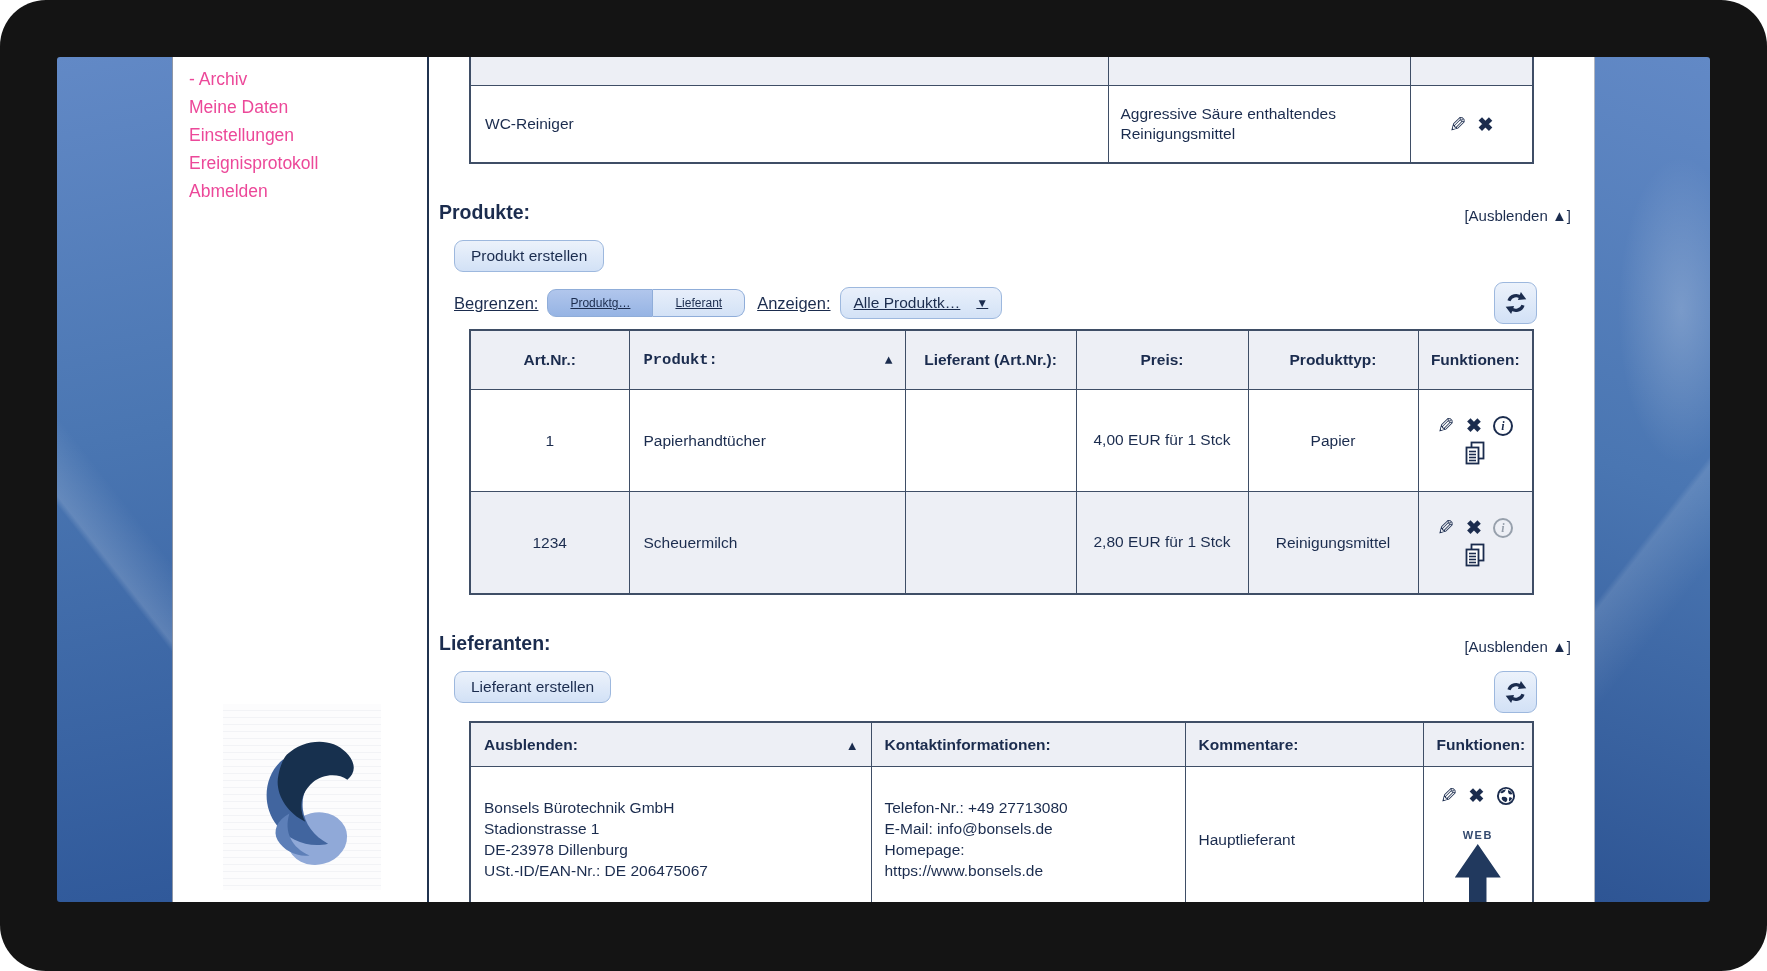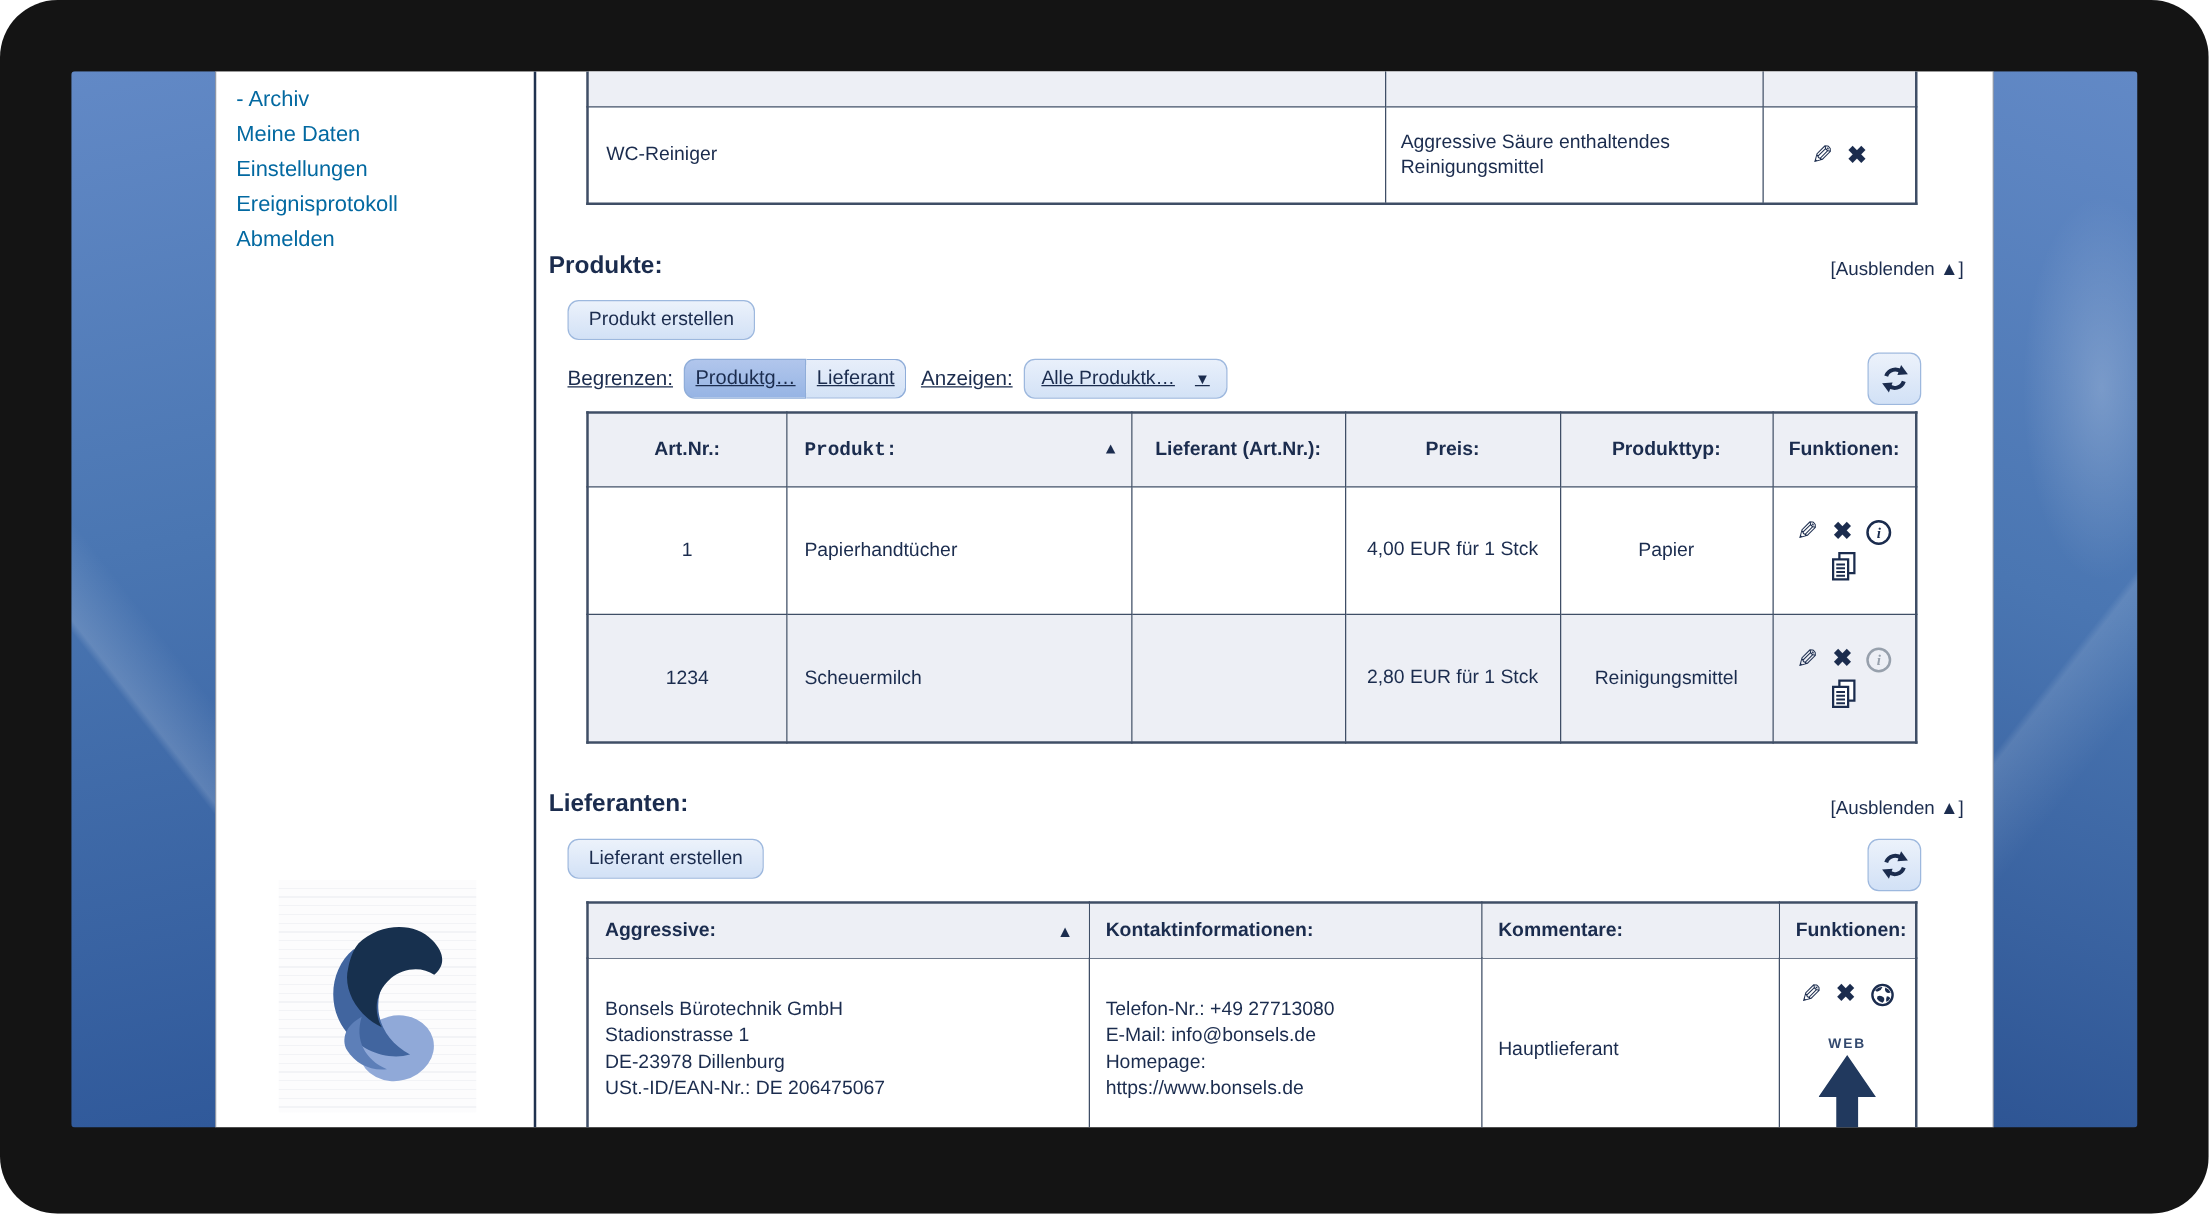--- a/index.html
+++ b/index.html
@@ -16,21 +16,21 @@
   .strip-right::after{content:"";position:absolute;inset:0;
     background:radial-gradient(ellipse 90px 220px at 75% 30%,rgba(255,255,255,.22),transparent 70%),
                linear-gradient(128deg,transparent 55%,rgba(255,255,255,.12) 56%,transparent 66%);}
 
   .window{width:1423px;height:100%;background:#fff;display:flex;position:relative;
     border-left:1px solid rgba(32,48,78,.5);border-right:1px solid rgba(32,48,78,.35);box-sizing:border-box;overflow:hidden;}
 
   
   .sidebar{flex:0 0 256px;border-right:2px solid #20324f;position:relative;box-sizing:border-box;}
   .nav{padding-top:9px;}
-  .nav-item{font-size:17.5px;color:#0369a1;padding:3px 0 4px 16px;cursor:pointer;white-space:nowrap;}
+  .nav-item{font-size:17.5px;color:#ec4899;padding:3px 0 4px 16px;cursor:pointer;white-space:nowrap;}
   .logo-box{position:absolute;left:50px;bottom:12px;width:158px;height:186px;
     background:repeating-linear-gradient(180deg,#fcfcfd 0 6px,#f2f3f6 6px 7px);
     display:flex;align-items:flex-end;justify-content:center;}
   .logo-box svg{display:block;margin-bottom:6px;}
 
   
   .main{flex:1;position:relative;padding-left:10px;box-sizing:border-box;color:#1b2c4e;}
 
   table{border-collapse:collapse;table-layout:fixed;}
   .dtable{border:2px solid #3f4e66;width:1063px;margin-left:30px;}
@@ -47,21 +47,21 @@
   .sec-head{display:flex;justify-content:space-between;align-items:flex-end;margin:37px 23px 0 0;}
   .sec-title{font-size:19.5px;font-weight:bold;}
   .hide-link{font-size:15px;cursor:pointer;}
 
   .btn{display:inline-block;background:linear-gradient(#ecf2fb,#d2e1f6);border:1px solid #9db8de;
     border-radius:9px;color:#1b2c4e;font-size:15.5px;padding:6px 16px;cursor:pointer;}
   .create-row{margin:16px 0 0 15px;}
   .filter-row{display:flex;align-items:center;margin:10px 57px 0 15px;text-decoration:underline;}
   .flabel{font-size:16.5px;margin-right:9px;}
   .seg{display:inline-flex;margin-right:12px;}
-  .seg-btn{font-size:16px;padding:6px 8px;border:1px solid #8fadd9;cursor:pointer;color:#1b2c4e;}
+  .seg-btn{font-size:12px;padding:6px 22px;border:1px solid #8fadd9;cursor:pointer;color:#1b2c4e;}
   .seg-btn.active{background:linear-gradient(#b1c6ec,#96b4e4);border-radius:9px 0 0 9px;}
   .seg-btn.idle{background:linear-gradient(#e7eefa,#d3e2f6);border-left:none;border-radius:0 9px 9px 0;}
   .dropdown{display:inline-flex;align-items:center;gap:16px;background:linear-gradient(#e9f0fb,#d3e2f6);
     border:1px solid #9db8de;border-radius:9px;font-size:15.5px;padding:6px 13px;cursor:pointer;}
   .dd-arrow{font-size:12px;}
   .spacer{flex:1;}
   .refresh-btn{width:41px;height:40px;background:linear-gradient(#ecf2fb,#d2e1f6);border:1px solid #9db8de;
     border-radius:9px;display:flex;align-items:center;justify-content:center;cursor:pointer;}
 
   .ptable{margin-top:5px;}
@@ -282,21 +282,21 @@
         <table class="dtable ltable">
           <colgroup>
             <col style="width:401px">
               <col style="width:314px">
               <col style="width:238px">
               <col style="width:110px">
           </colgroup>
           <tbody>
               <tr>
             <th>
-              <span>Aggressive:</span>
+              <span>Ausblenden:</span>
               <span class="sort-arrow">▲</span>
             </th>
             <th>Kontaktinformationen:</th>
             <th>Kommentare:</th>
             <th>Funktionen:</th>
           </tr>
           <tr>
             <td class="mline">
               <div>Bonsels Bürotechnik GmbH</div>
               <div>Stadionstrasse 1</div>

